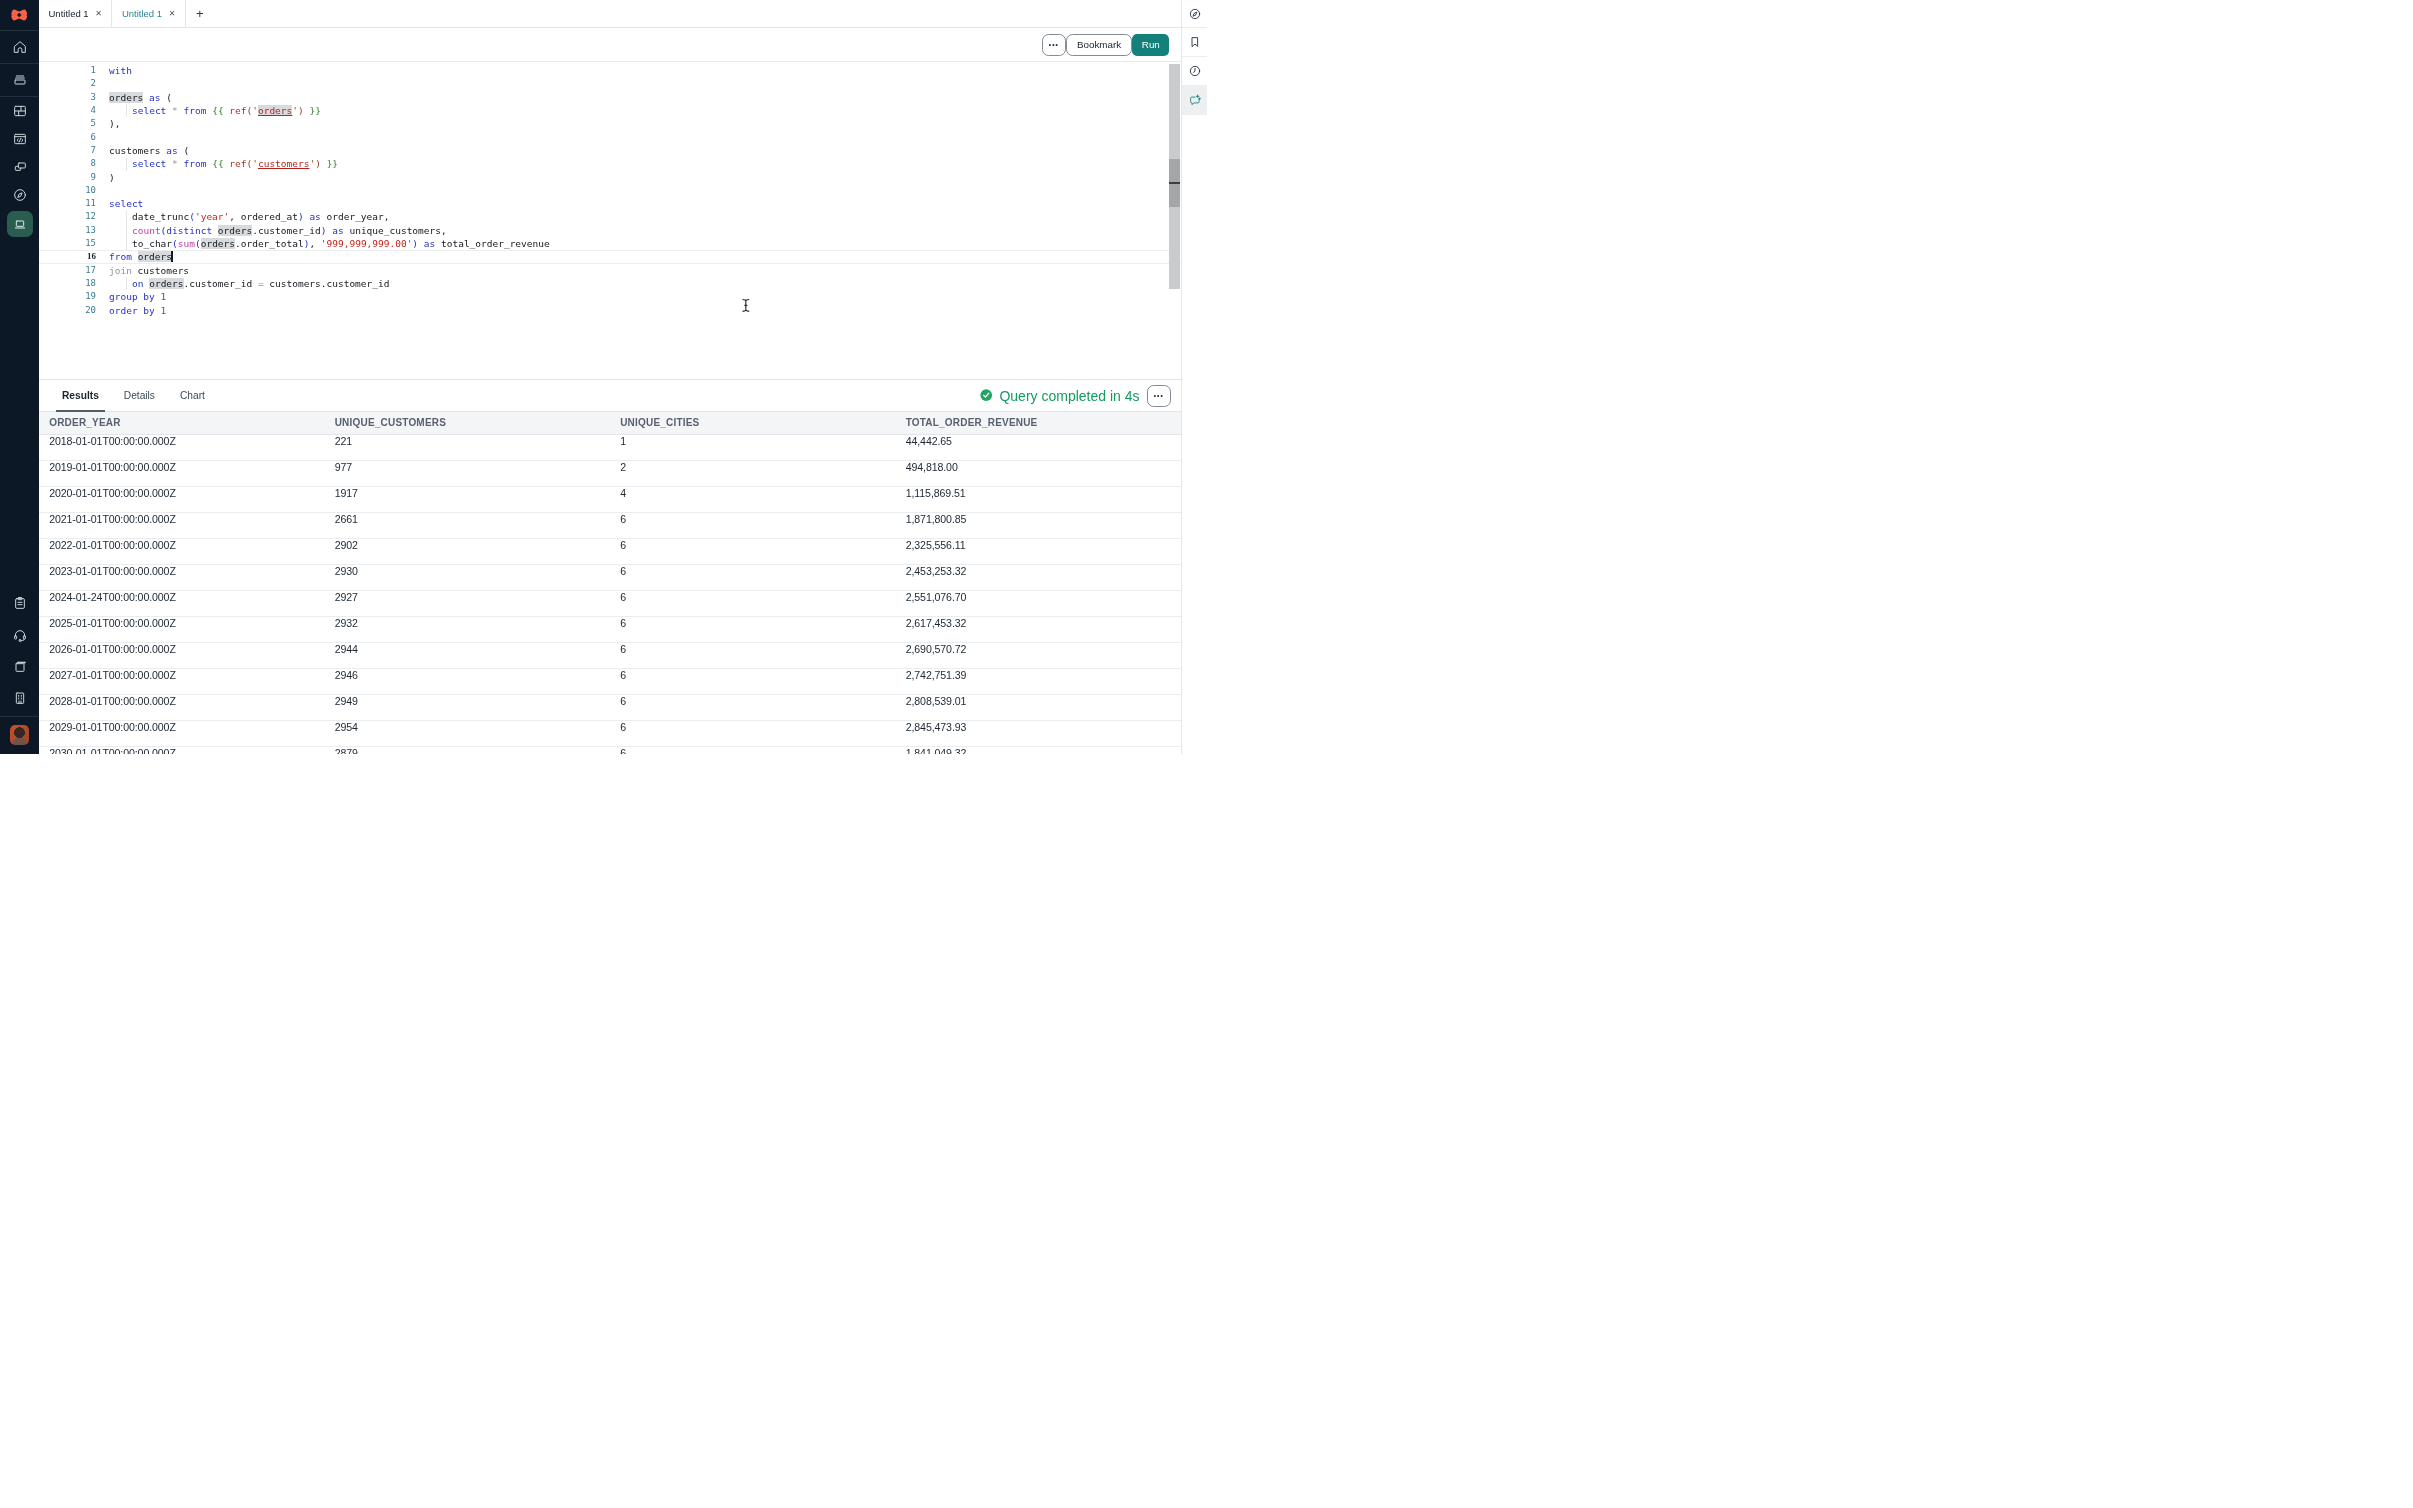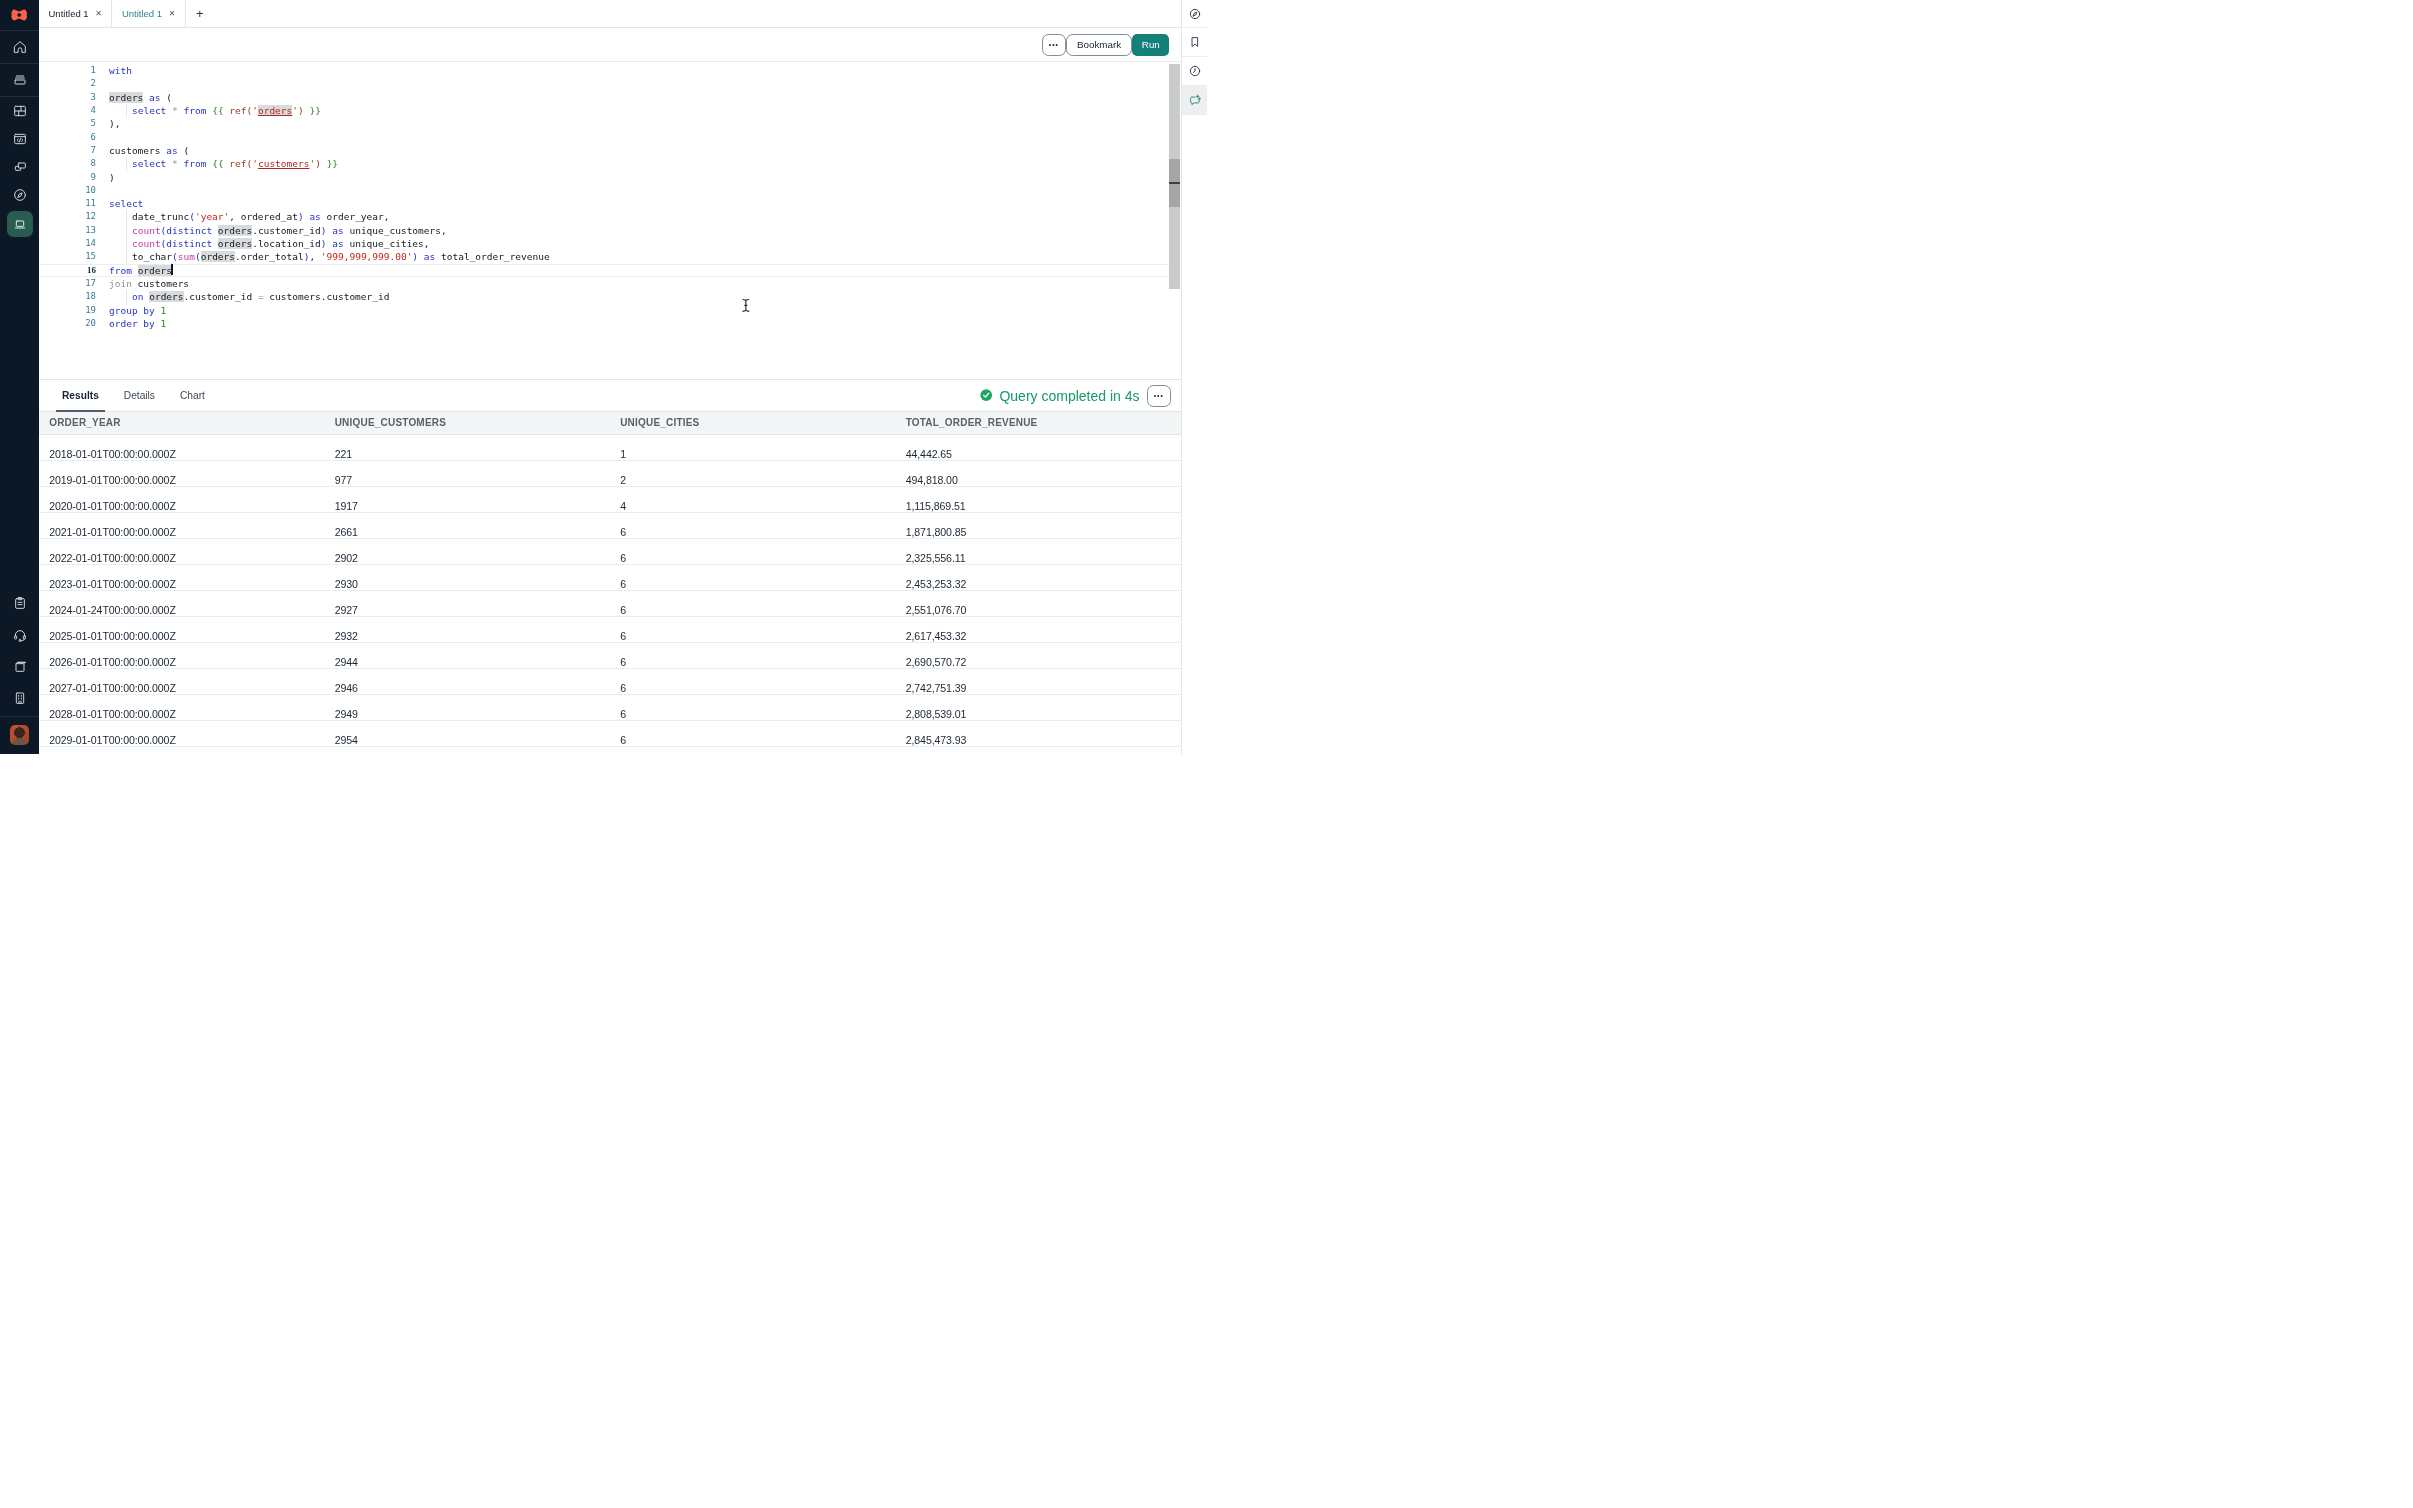--- a/index.html
+++ b/index.html
@@ -69,21 +69,21 @@
   .results { flex:1; display:flex; flex-direction:column; border-top:0.7px solid #e4e7ea; min-height:0; }
   .rtabs { height:32px; display:flex; align-items:center; padding-left:23px; border-bottom:0.7px solid #e4e7ea; flex:none; }
   .rtab { position:relative; height:100%; display:flex; align-items:center; margin-right:25px; font-size:10.2px; color:#3f4a57; }
   .rtab.active { font-weight:700; color:#1a2330; }
   .rtab.active::after { content:""; position:absolute; left:-5.8px; right:-5.8px; bottom:-0.7px; height:2.2px; background:#515d6b; }
   .rstatus { margin-left:auto; display:flex; align-items:center; gap:7.3px; padding-right:10.2px; }
   .qtext { color:#149a62; font-size:14px; }
   .thead { height:22.6px; background:#f4f5f7; border-bottom:0.7px solid #e2e5e9; display:flex; align-items:center; flex:none; }
   .th { flex:1; padding-left:10.2px; font-size:10px; font-weight:700; color:#57606e; letter-spacing:0.2px; }
   .tbody { flex:1; overflow:hidden; }
-  .tr { height:26px; display:flex; align-items:flex-end; border-bottom:0.7px solid #eaedf0; }
+  .tr { height:26px; display:flex; align-items:flex-start; border-bottom:0.7px solid #eaedf0; }
   .td { flex:1; padding-left:10.2px; font-size:10.6px; color:#1c2733; letter-spacing:-0.1px; white-space:nowrap; overflow:hidden; }
 </style>
 </head>
 <body>
 
 <div class="app">
 
   <div class="lsb">
     <div class="licon" style="margin-top:5.1px;height:20.4px">
       <svg width="20.4" height="20.4" viewBox="0 0 28 28" style="stroke:none">
@@ -200,21 +200,20 @@
         <div class="line"><span class="ln">4</span><span class="ind"></span><span class="kw">select</span><span class="id"> </span><span class="gray">*</span><span class="id"> </span><span class="kw">from</span><span class="id"> </span><span class="brace">{{</span><span class="id"> </span><span class="ref">ref('</span><span class="refu hl">orders</span><span class="ref">')</span><span class="id"> </span><span class="brace">}}</span></div>
         <div class="line"><span class="ln">5</span><span class="id">),</span></div>
         <div class="line"><span class="ln">6</span></div>
         <div class="line"><span class="ln">7</span><span class="id">customers</span><span class="id"> </span><span class="kw">as</span><span class="id"> (</span></div>
         <div class="line"><span class="ln">8</span><span class="ind"></span><span class="kw">select</span><span class="id"> </span><span class="gray">*</span><span class="id"> </span><span class="kw">from</span><span class="id"> </span><span class="brace">{{</span><span class="id"> </span><span class="ref">ref('</span><span class="refu">customers</span><span class="ref">')</span><span class="id"> </span><span class="brace">}}</span></div>
         <div class="line"><span class="ln">9</span><span class="id">)</span></div>
         <div class="line"><span class="ln">10</span></div>
         <div class="line"><span class="ln">11</span><span class="kw">select</span></div>
         <div class="line"><span class="ln">12</span><span class="ind"></span><span class="id">date_trunc</span><span class="kw">(</span><span class="str">'year'</span><span class="id">, ordered_at</span><span class="kw">)</span><span class="id"> </span><span class="kw">as</span><span class="id"> order_year,</span></div>
         <div class="line"><span class="ln">13</span><span class="ind"></span><span class="fn">count</span><span class="kw">(</span><span class="kw">distinct</span><span class="id"> </span><span class="hl">orders</span><span class="id">.customer_id</span><span class="kw">)</span><span class="id"> </span><span class="kw">as</span><span class="id"> unique_customers,</span></div>
-        <div class="line"><span class="ln">14</span><span class="ind"></span><span class="fn">count</span><span class="kw">(</span><span class="kw">distinct</span><span class="id"> </span><span class="hl">orders</span><span class="id">.location_id</span><span class="kw">)</span><span class="id"> </span><span class="kw">as</span><span class="id"> unique_cities,</span></div>
         <div class="line"><span class="ln">15</span><span class="ind"></span><span class="id">to_char</span><span class="kw">(</span><span class="fn">sum</span><span class="kw">(</span><span class="hl">orders</span><span class="id">.order_total</span><span class="kw">)</span><span class="id">, </span><span class="str">'999,999,999.00'</span><span class="kw">)</span><span class="id"> </span><span class="kw">as</span><span class="id"> total_order_revenue</span></div>
         <div class="line active"><span class="ln">16</span><span class="kw">from</span><span class="id"> </span><span class="hl">orders</span><span class="caret"></span></div>
         <div class="line"><span class="ln">17</span><span class="gray">join</span><span class="id"> customers</span></div>
         <div class="line"><span class="ln">18</span><span class="ind"></span><span class="kw">on</span><span class="id"> </span><span class="hl">orders</span><span class="id">.customer_id </span><span class="gray">=</span><span class="id"> customers.customer_id</span></div>
         <div class="line"><span class="ln">19</span><span class="kw">group by</span><span class="id"> </span><span class="num">1</span></div>
         <div class="line"><span class="ln">20</span><span class="kw">order by</span><span class="id"> </span><span class="num">1</span></div>
         <div class="scroll-track">
         <div class="scroll-thumb"></div>
         <div class="scroll-mark"></div>
       </div>

